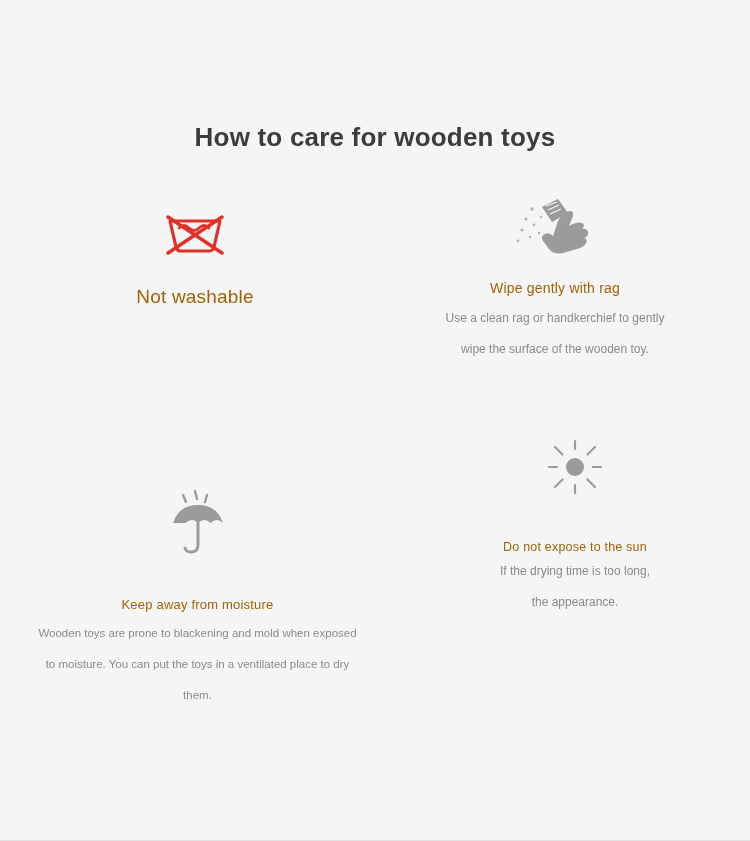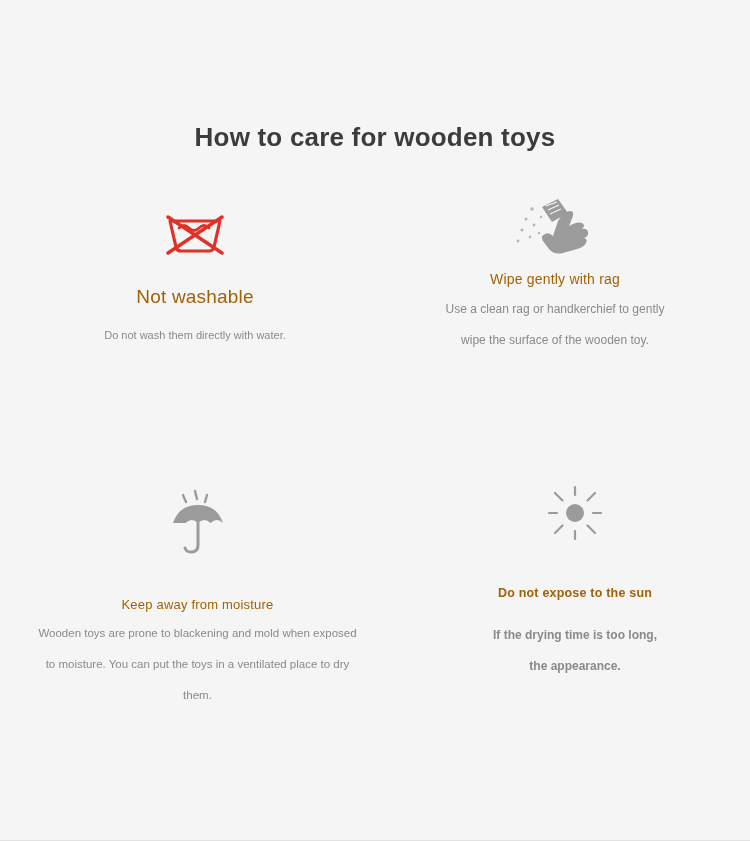--- a/index.html
+++ b/index.html
@@ -67,21 +67,21 @@
   }
 
   
   #card-wipe-gently {
     left: 400px;
     top: 192px;
     width: 310px;
   }
   #card-wipe-gently .card-title {
     font-size: 14px;
-    margin-top: 9px;
+    margin-top: 18px;
   }
   #card-wipe-gently .lines {
     margin-top: 7px;
   }
   #card-wipe-gently .card-line {
     font-size: 12px;
   }
 
   
   #card-moisture {
@@ -96,30 +96,29 @@
   #card-moisture .lines {
     margin-top: 6px;
   }
   #card-moisture .card-line {
     font-size: 11.5px;
   }
 
   
   #card-sun {
     left: 415px;
-    top: 478px;
+    top: 432px;
     width: 320px;
-    font-weight: bold;
   }
   #card-sun .card-title {
     font-size: 12.5px;
     margin-top: 38px;
   }
   #card-sun .lines {
-    margin-top: 20px;
+    margin-top: 2px;
     text-align: center;
   }
   #card-sun .card-line {
     font-size: 12px;
   }
 
   .bottom-rule {
     position: absolute;
     left: 0;
     bottom: 0;
@@ -142,21 +141,20 @@
         <path d="M6 14 L56 14 L50 40 Q49 44 45 44 L17 44 Q13 44 12 40 Z" fill="none" stroke="#e03127" stroke-width="3.2" stroke-linejoin="round"></path>
 
         <path d="M15 21 q5 -5 10 0 q5 5 10 0 q5 -5 10 0" fill="none" stroke="#e03127" stroke-width="2.6" stroke-linecap="round"></path>
 
         <path d="M4 10 L58 46" stroke="#e03127" stroke-width="3.4" stroke-linecap="round"></path>
         <path d="M58 10 L4 46" stroke="#e03127" stroke-width="3.4" stroke-linecap="round"></path>
       </svg>
     </div>
     <div class="card-title">Not washable</div>
     <div class="lines">
-      <div class="card-line">Do not wash them directly with water.</div>
     </div>
   </div>
 
   <div class="card" id="card-wipe-gently">
     <div class="icon-wrap">
       <svg width="86" height="60" viewBox="0 0 86 60" aria-hidden="true">
 
         <path d="M30 10 L46 2 L56 16 L40 25 Z" fill="#9b9b9b"></path>
         <path d="M34 9 L45 5 M36 13 L47 8 M38 17 L49 12" stroke="#f5f5f5" stroke-width="1.2"></path>
 

